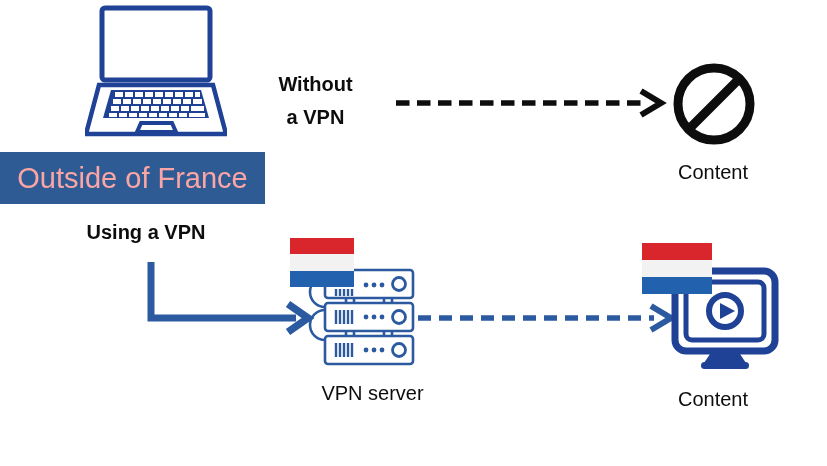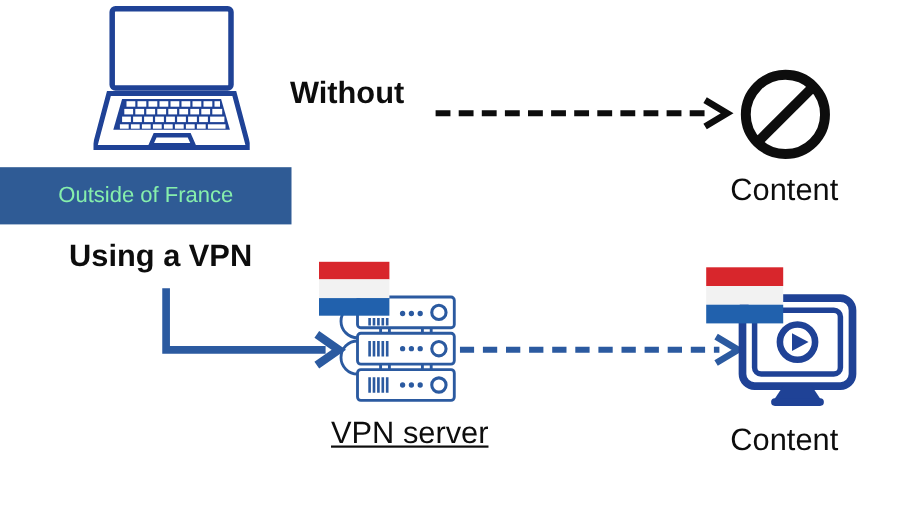--- a/index.html
+++ b/index.html
@@ -11,25 +11,25 @@
     --flag-blue:#2161ad;
     --ink:#0d0d0d;
   }
   *{margin:0;padding:0;box-sizing:border-box;}
   body{font-family:"Liberation Sans", sans-serif;background:#fff;}
   .canvas{
     position:relative;width:827px;height:466px;background:#fff;overflow:hidden;
   }
   .abs{position:absolute;}
   .caption{
-    color:var(--ink);font-size:28px;line-height:33px;text-align:center;
+    color:var(--ink);font-size:20px;line-height:33px;text-align:center;
   }
   .caption.bold{font-weight:bold;}
   .banner{
-    background:var(--label-bg);color:#86efac;font-size:20px;
+    background:var(--label-bg);color:#fca5a5;font-size:29px;
     display:flex;align-items:center;justify-content:center;
   }
   .flag{display:flex;flex-direction:column;}
   .flag .stripe{flex:1;}
   .stripe.red{background:var(--flag-red);}
   .stripe.white{background:var(--flag-white);}
   .stripe.blue{background:var(--flag-blue);}
   svg{display:block;}
 </style>
 </head>
@@ -81,20 +81,21 @@
           <rect x="104" y="108" width="16" height="4"></rect>
       </g>
       <polygon points="56,118 87,118 91,127 52,127" fill="#fff" stroke="var(--navy)" stroke-width="4"></polygon>
     </svg>
   </div>
 
   <div class="abs banner" style="left:0;top:152px;width:265px;height:52px;">Outside of France</div>
 
   <div class="abs caption bold" style="left:238px;top:68px;width:155px;">
     <div>Without</div>
+    <div>a VPN</div>
   </div>
 
   <div class="abs" style="left:393px;top:88px;width:277px;height:30px;">
     <svg width="277" height="30" viewBox="0 0 277 30">
       <line x1="3" y1="15" x2="250" y2="15" stroke="var(--ink)" stroke-width="5.5" stroke-dasharray="13.5 7.5"></line>
       <polyline points="248,3 268,15 248,27" fill="none" stroke="var(--ink)" stroke-width="6"></polyline>
     </svg>
   </div>
 
   <div class="abs" style="left:670px;top:60px;width:90px;height:90px;">
@@ -165,21 +166,21 @@
       </g>
     </svg>
   </div>
 
   <div class="abs flag" style="left:290px;top:238px;width:64px;height:49px;">
     <div class="stripe red"></div>
     <div class="stripe white"></div>
     <div class="stripe blue"></div>
   </div>
 
-  <div class="abs caption" style="left:285px;top:377px;width:175px;text-decoration:underline;">VPN server</div>
+  <div class="abs caption" style="left:285px;top:377px;width:175px;">VPN server</div>
 
   <div class="abs" style="left:418px;top:303px;width:262px;height:30px;">
     <svg width="262" height="30" viewBox="0 0 262 30">
       <line x1="0" y1="15" x2="236" y2="15" stroke="var(--arrow-blue)" stroke-width="5.5" stroke-dasharray="13 8"></line>
       <polyline points="233,3 253,15 233,27" fill="none" stroke="var(--arrow-blue)" stroke-width="6"></polyline>
     </svg>
   </div>
 
   <div class="abs" style="left:665px;top:265px;width:120px;height:108px;">
     <svg width="120" height="108" viewBox="0 0 120 108">

